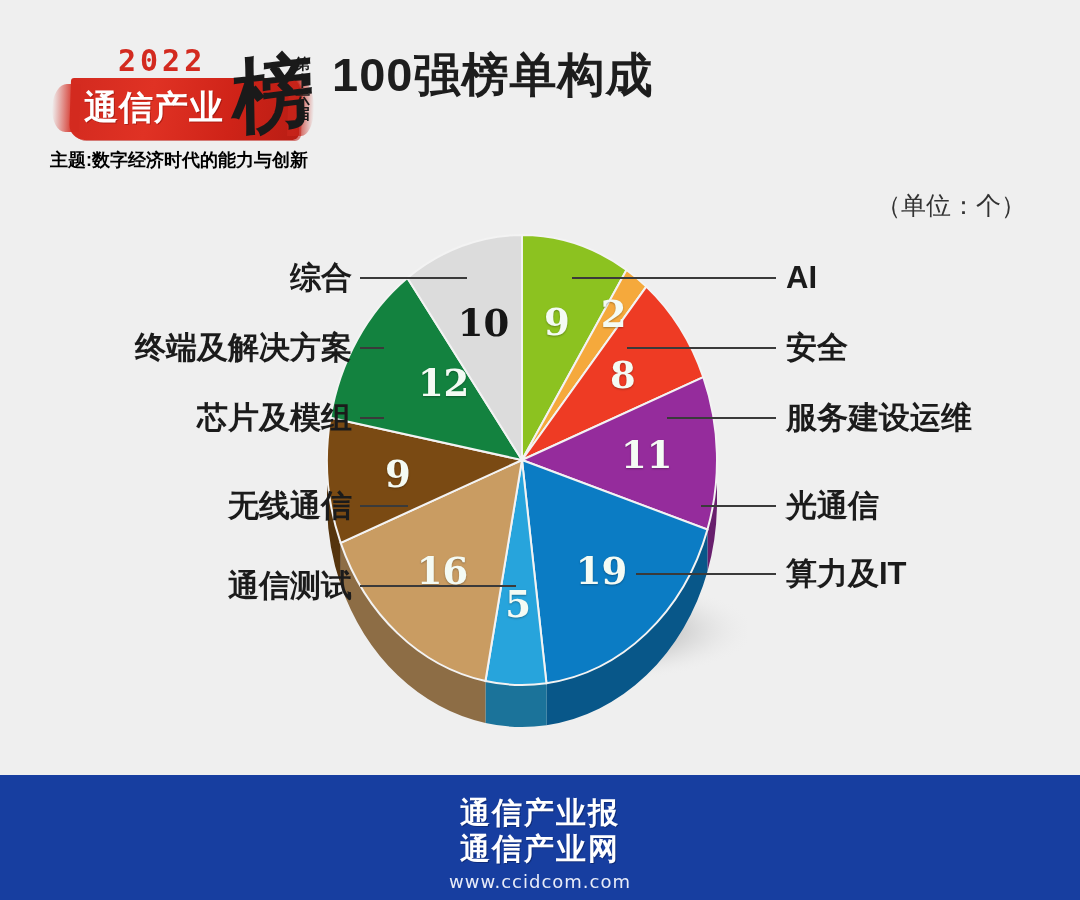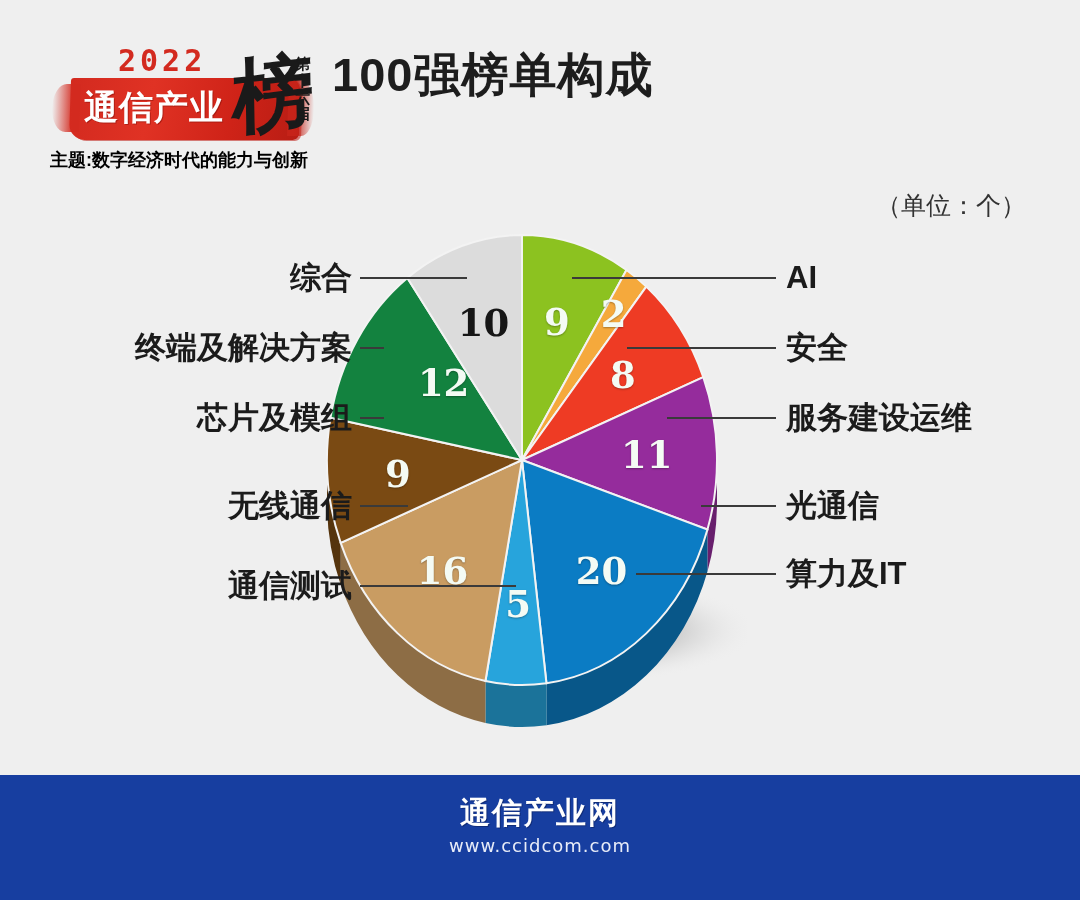--- a/index.html
+++ b/index.html
@@ -165,21 +165,21 @@
           <path d="M 225 230 L 43.69358525179098 312.8280243540525 A 195 225 0 0 1 33.453986107905735 187.83920421821193 Z" fill="#7a4a13" stroke="#f3f3f3" stroke-width="2"></path>
           <path d="M 225 230 L 33.453986107905735 187.83920421821193 A 195 225 0 0 1 110.38187580296771 47.97117626563684 Z" fill="#13823f" stroke="#f3f3f3" stroke-width="2"></path>
           <path d="M 225 230 L 110.38187580296771 47.97117626563684 A 195 225 0 0 1 224.99999999999997 5 Z" fill="#dcdcdc" stroke="#f3f3f3" stroke-width="2"></path>
         </g>
     </svg>
     <div id="value-labels">
         <div class="slice-value" style="left: 259.818px; top: 91.7177px;">9</div>
         <div class="slice-value" style="left: 316.694px; top: 84.3769px;">2</div>
         <div class="slice-value" style="left: 325.965px; top: 145.359px;">8</div>
         <div class="slice-value" style="left: 349.738px; top: 225.477px;">11</div>
-        <div class="slice-value" style="left: 304.551px; top: 340.954px;">20</div>
+        <div class="slice-value" style="left: 304.551px; top: 340.954px;">19</div>
         <div class="slice-value" style="left: 221.08px; top: 373.929px;">5</div>
         <div class="slice-value" style="left: 145.449px; top: 340.954px;">16</div>
         <div class="slice-value" style="left: 100.754px; top: 243.552px;">9</div>
         <div class="slice-value" style="left: 119.628px; top: 152.841px; margin-left: 27px;">12</div>
         <div class="slice-value dark" style="left: 186.435px; top: 93.0479px;">10</div>
       </div>
   </div>
 
   <div id="callouts">
       <div class="callout left" style="top: 62px; right: 728px;">综合</div>
@@ -200,16 +200,17 @@
       <div class="leader" style="top: 202px; left: 667.138px; width: 108.862px;"></div>
       <div class="callout right" style="top: 290px; left: 786px;">光通信</div>
       <div class="leader" style="top: 290px; left: 701.311px; width: 74.6885px;"></div>
       <div class="callout right" style="top: 358px; left: 786px;">算力及IT</div>
       <div class="leader" style="top: 358px; left: 636.354px; width: 139.646px;"></div>
     </div>
 </div>
 
 <div id="footer">
   <div id="footer-inner">
+    <div class="footer-cn">通信产业报</div>
     <div class="footer-cn">通信产业网</div>
     <div id="footer-url">www.ccidcom.com</div>
   </div>
 </div>
 
 </body></html>

